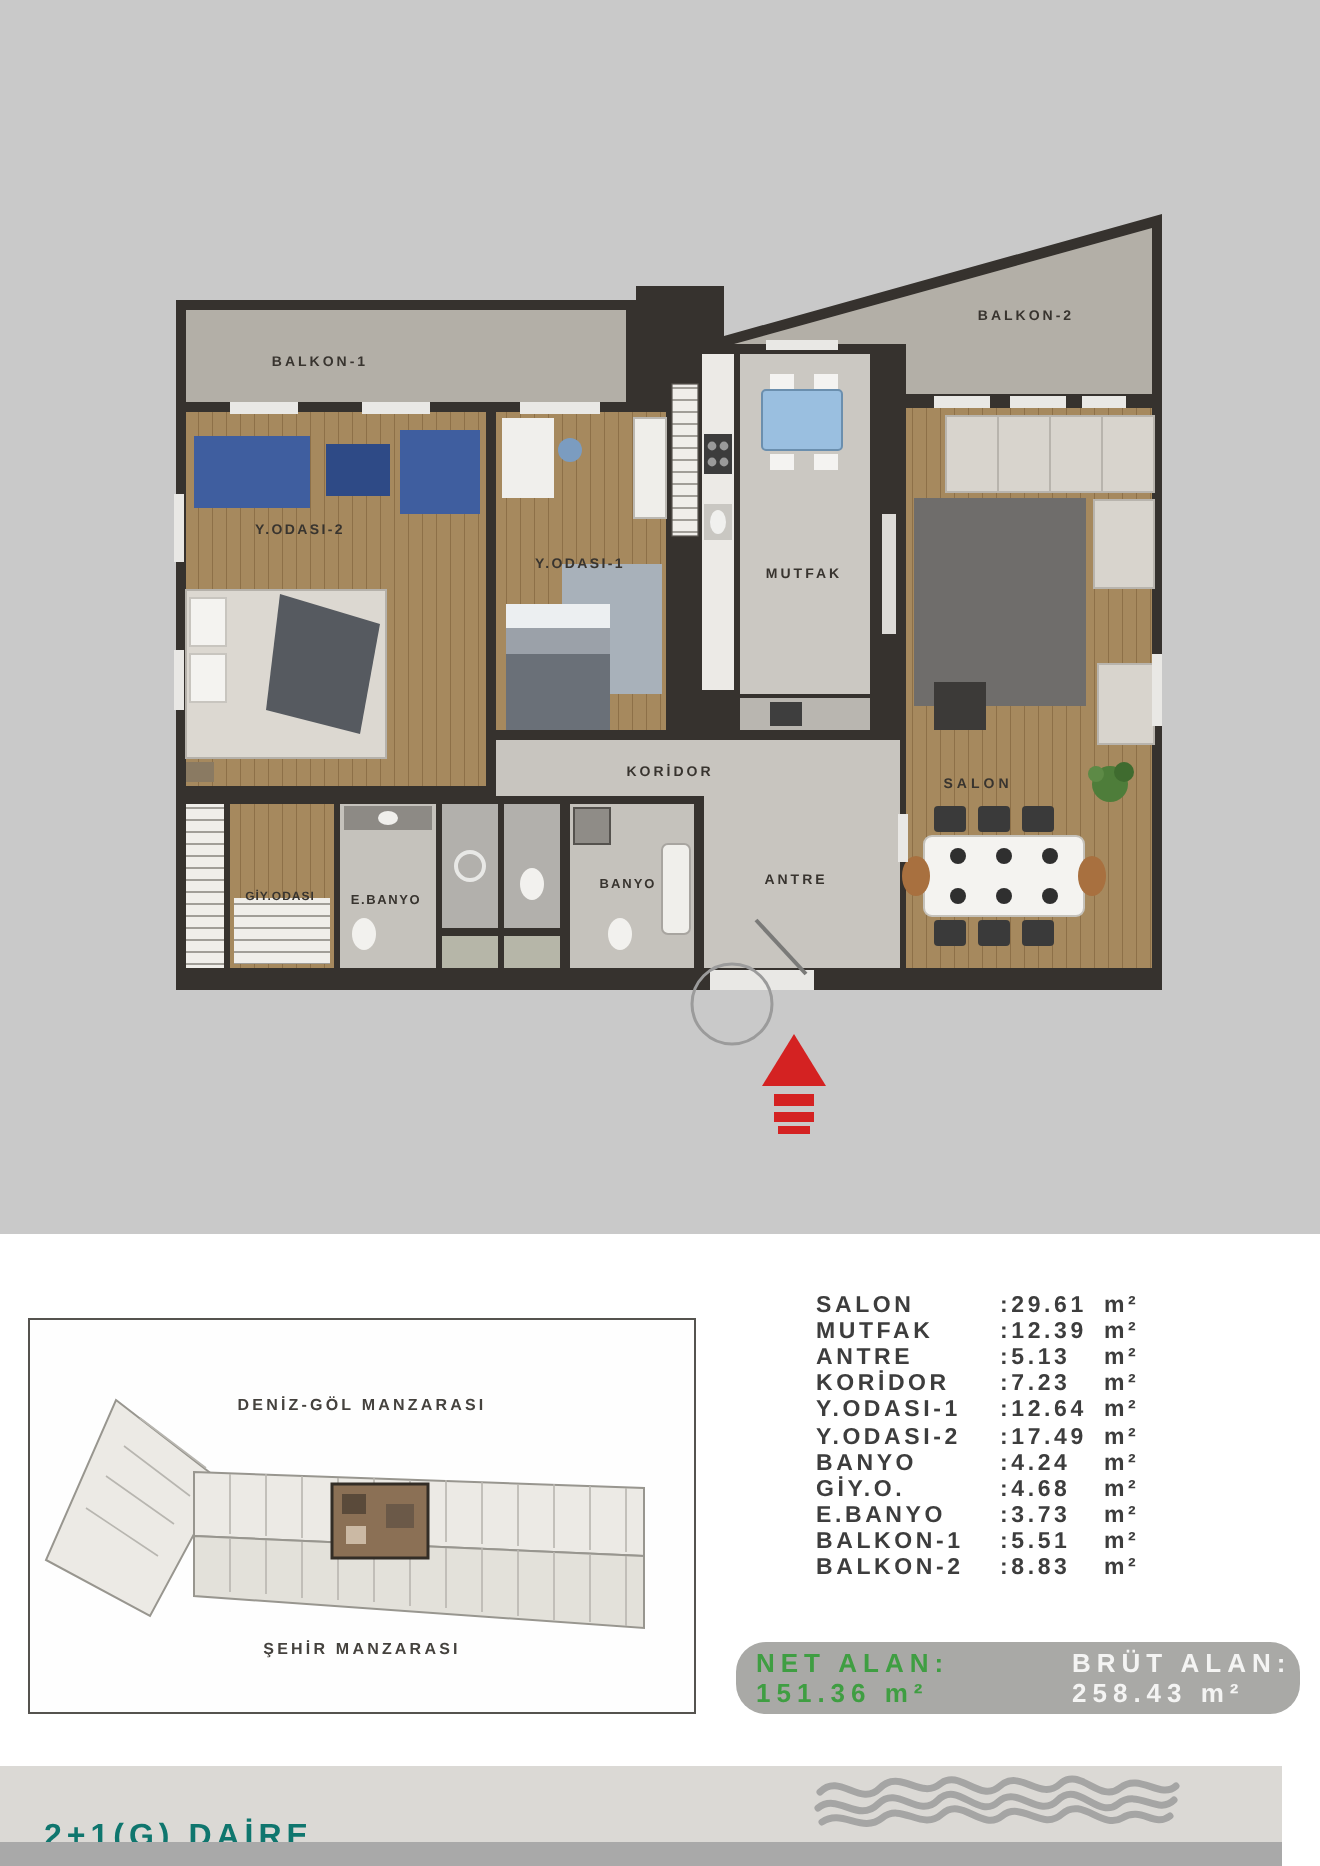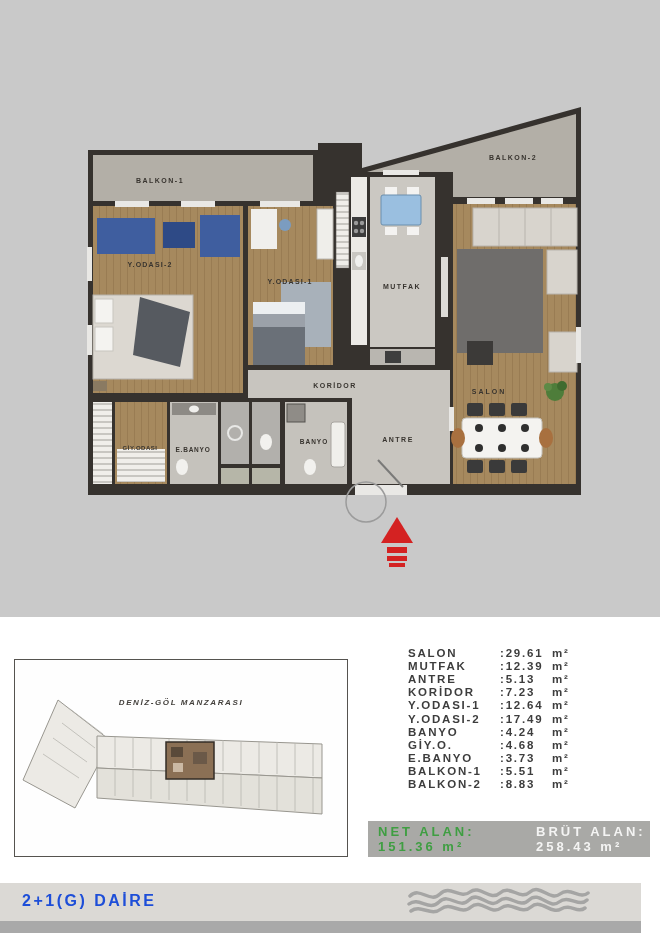--- a/index.html
+++ b/index.html
@@ -8,41 +8,41 @@
   
   .plan-panel{position:absolute;left:0;top:0;width:660px;height:617px;background:#c9c9c9;}
   svg.floorplan{position:absolute;left:85px;top:97px;}
   svg text{font-family:"Liberation Sans",sans-serif;font-weight:700;fill:#38342f;}
 
   
   .keyplan{position:absolute;left:14px;top:659px;width:332px;height:196px;background:#fefefe;
            border:1px solid #55534f;}
   .kp-label{position:absolute;width:100%;text-align:center;font-size:8px;font-weight:700;
             letter-spacing:1.6px;color:#45423e;}
-  .kp-top{top:38px;font-style:italic;}
+  .kp-top{top:38px;}
   .kp-bottom{top:160px;}
   svg.kp{position:absolute;left:0;top:0;}
 
   
   .area-list{position:absolute;left:408px;top:646px;}
   .arow{display:flex;height:13.2px;align-items:center;font-size:11.5px;font-weight:700;
         letter-spacing:1.8px;color:#3d3d3d;white-space:nowrap;}
   .arow .nm{width:92px;}
   .arow .vl{width:52px;}
 
   
-  .totals{position:absolute;left:368px;top:821px;width:282px;height:36px;background:#a9a9a6;display:flex;}
+  .totals{position:absolute;left:368px;top:821px;width:282px;height:36px;background:#a9a9a6;display:flex;border-radius:15px;}
   .tcol{padding-top:3px;font-size:13px;font-weight:700;letter-spacing:3px;line-height:15px;white-space:nowrap;}
   .tnet{width:158px;padding-left:10px;color:#3f9e42;}
   .tbrut{color:#f4f4f3;}
 
   
   .footer-band{position:absolute;left:0;top:883px;width:641px;height:38px;background:#dbd9d5;}
-  .footer-title{position:absolute;left:22px;top:9px;font-size:16px;font-weight:700;
-                letter-spacing:2.5px;color:#1d4ed8;}
+  .footer-title{position:absolute;left:22px;top:27px;font-size:16px;font-weight:700;
+                letter-spacing:2.5px;color:#0f766e;}
   .footer-strip{position:absolute;left:0;top:921px;width:641px;height:12px;background:#a9a9a9;}
   svg.scribble{position:absolute;left:405px;top:884px;}
 </style>
 </head>
 <body>
 
 <div class="page">
 
   <div class="plan-panel">
     <svg class="floorplan" width="500" height="470" viewBox="0 0 500 470">
@@ -194,20 +194,21 @@
         <path d="M100,77 V107 M118,77 V108 M136,78 V109 M154,79 V109 M172,79 V110 M190,80 V111 M208,80 V111 M226,81 V112 M244,82 V113 M262,82 V114 M280,83 V115 M298,84 V116"></path>
         <path d="M100,109 V136 M118,110 V137 M136,111 V139 M154,112 V140 M172,112 V141 M190,113 V143 M208,114 V144 M226,114 V146 M244,115 V148 M262,116 V150 M280,117 V151 M298,118 V153"></path>
         <path d="M55,49 L88,74 M47,63 L80,88 M38,78 L72,102 M28,94 L64,118"></path>
       </g>
       <rect x="151" y="82" width="48" height="37" fill="#8b7055" stroke="#332d26" stroke-width="1.5"></rect>
       <rect x="156" y="87" width="12" height="10" fill="#5a4a3a"></rect>
       <rect x="178" y="92" width="14" height="12" fill="#6b5948"></rect>
       <rect x="158" y="103" width="10" height="9" fill="#cbb9a4"></rect>
     </svg>
     <div class="kp-label kp-top">DENİZ-GÖL MANZARASI</div>
+    <div class="kp-label kp-bottom">ŞEHİR MANZARASI</div>
   </div>
 
   <div class="area-list">
     <div class="arow">
         <span class="nm">SALON</span>
         <span class="vl">:29.61</span>
         <span class="un">m²</span>
       </div>
     <div class="arow">
         <span class="nm">MUTFAK</span>

